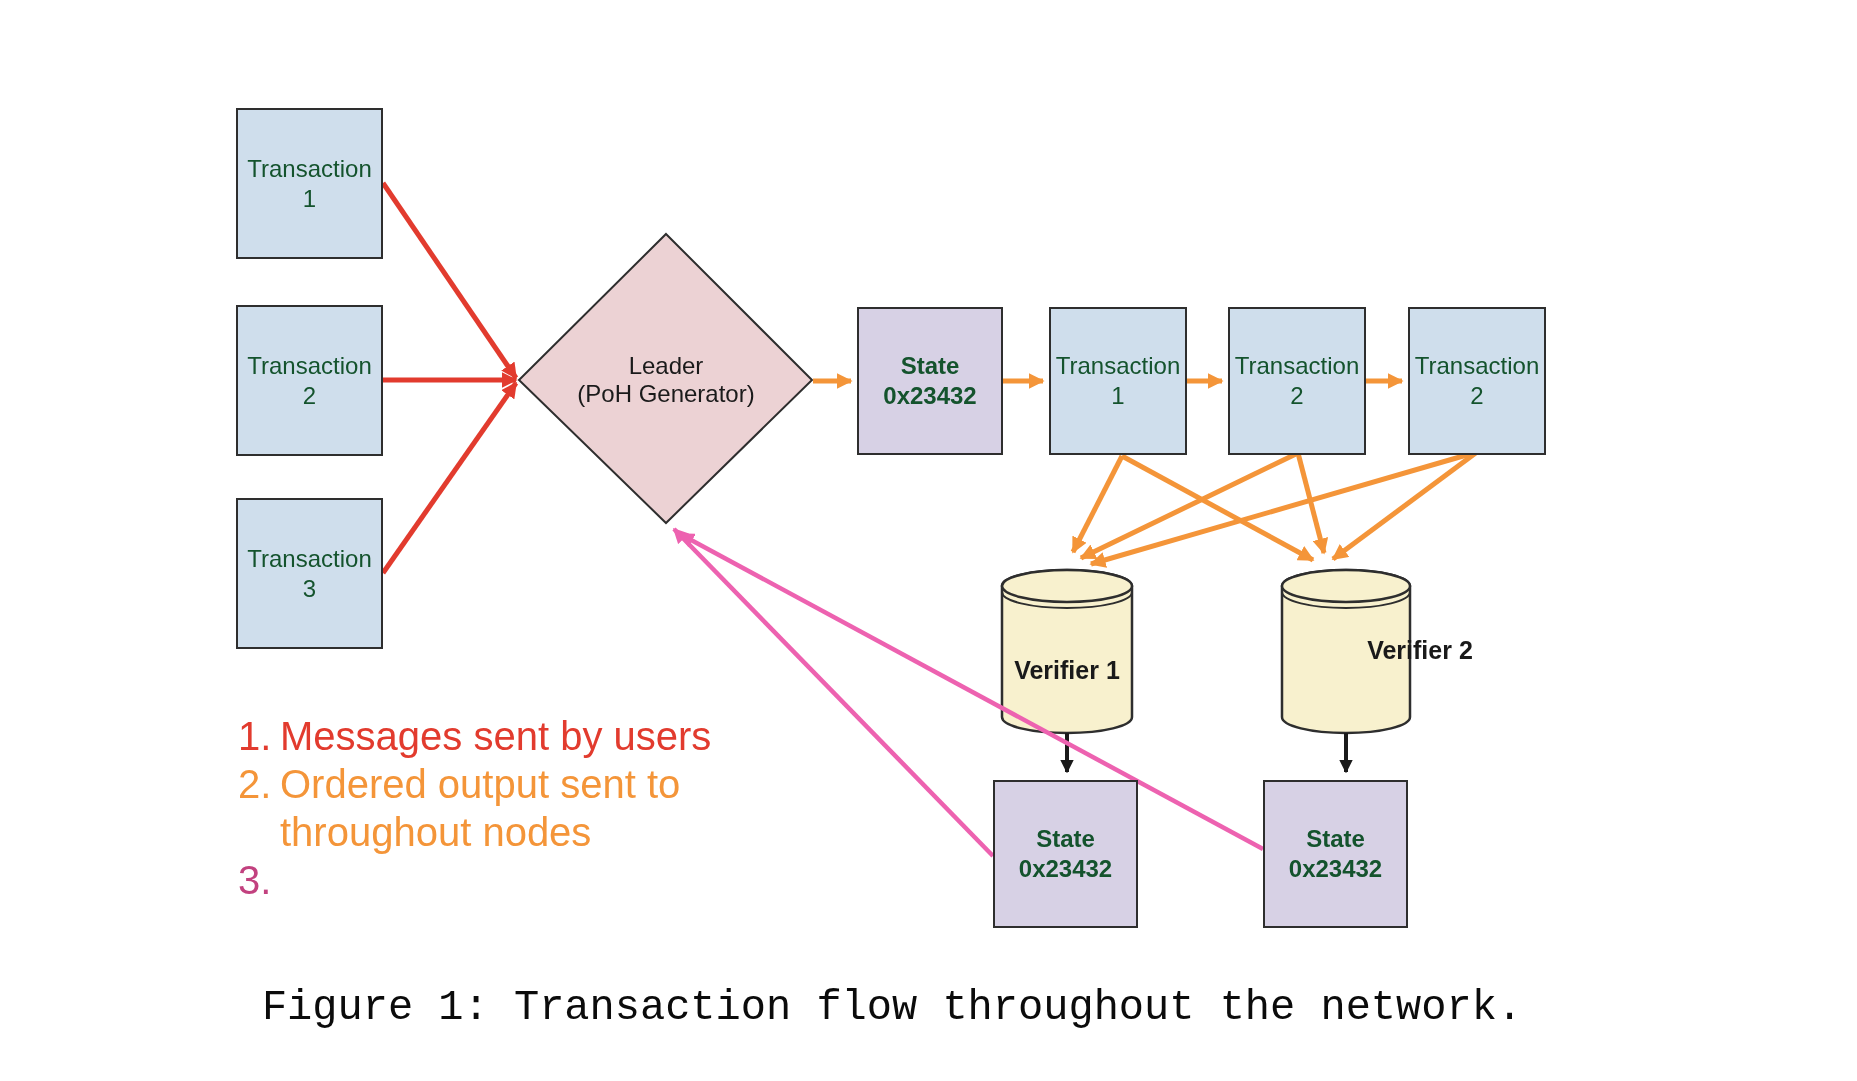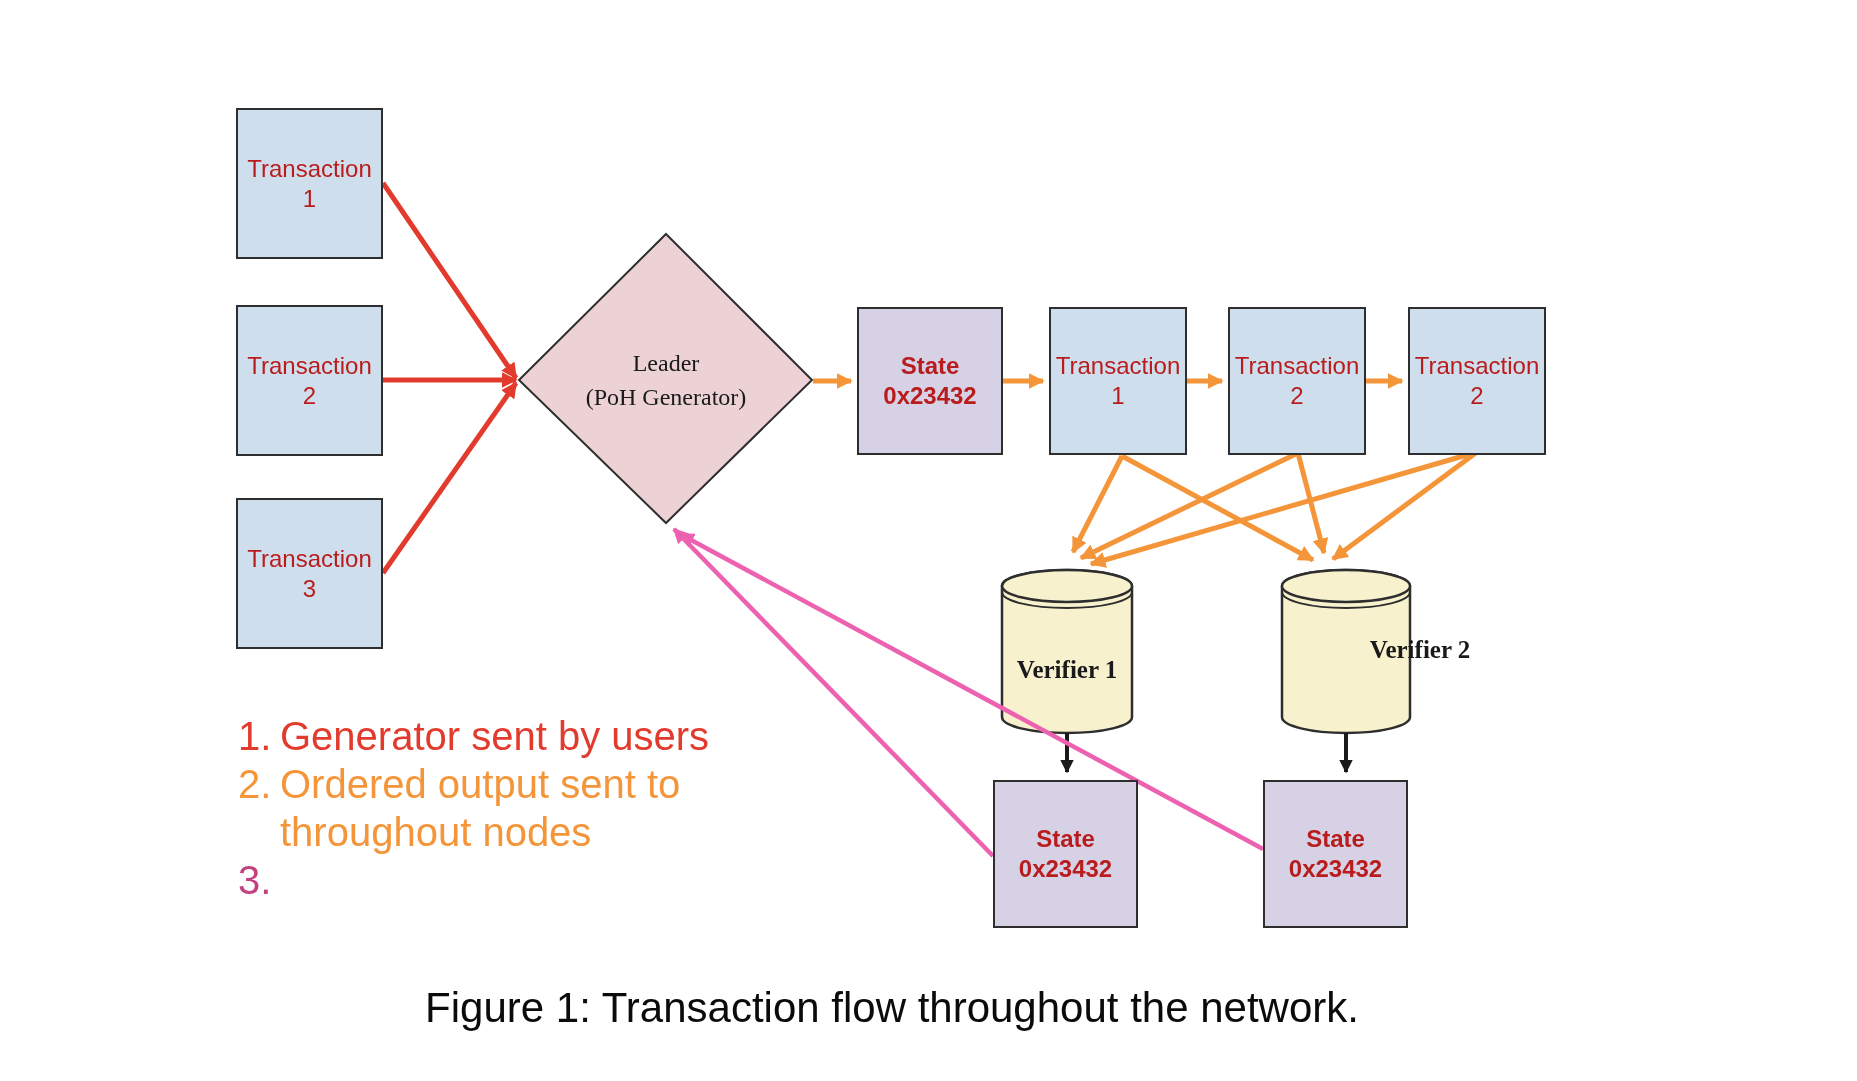--- a/index.html
+++ b/index.html
@@ -13,47 +13,47 @@
   .layer{position:absolute;left:0;top:0;}
   
   .node{
     position:absolute;
     box-sizing:border-box;
     border:2px solid #2e2e2e;
     display:flex;align-items:center;justify-content:center;
     text-align:center;
     white-space:pre-line;
     font-size:24px;line-height:30px;
-    color:#b91c1c;
+    color:#14532d;
   }
   .blue{background:#cfdeec;}
   .purple{background:#d7d1e5;font-weight:bold;}
   .floating-label{
     position:absolute;
     display:flex;align-items:center;justify-content:center;
     text-align:center;white-space:pre-line;
-    font-size:24px;line-height:34px;color:#1a1a1a;font-family:Liberation Serif, serif;
+    font-size:24px;line-height:28px;color:#1a1a1a;
   }
   .bold{font-weight:bold;}
   
   .legend{
     position:absolute;left:238px;top:712px;
     font-size:40px;line-height:48px;
   }
   .legend-row{display:flex;align-items:flex-start;}
   .legend-num{flex:0 0 42px;}
   .legend-text{max-width:480px;}
   .c-red{color:#e23b2e;}
   .c-orange{color:#f49539;}
   .c-magenta{color:#c2417f;}
   
   .caption{
     position:absolute;top:984px;left:0;width:1784px;
     text-align:center;
-    font-family:Liberation Sans, sans-serif;
+    font-family:Liberation Mono, monospace;
     font-size:42px;color:#0b0b0b;
   }
   
   .stroke-red{stroke:#e23b2e;stroke-width:5;fill:none;}
   .stroke-orange{stroke:#f49539;stroke-width:5;fill:none;}
   .stroke-pink{stroke:#ed62b0;stroke-width:4.5;fill:none;}
   .stroke-black{stroke:#1a1a1a;stroke-width:4;fill:none;}
   .shape-diamond{fill:#ecd2d4;stroke:#2e2e2e;stroke-width:2;}
   .shape-cyl{fill:#f8f1ce;stroke:#2e2e2e;stroke-width:2.5;}
   .shape-cyl-line{fill:none;stroke:#2e2e2e;stroke-width:2;}
@@ -143,21 +143,21 @@
   <div class="floating-label bold" style="left:1356px;top:634px;width:128px;height:32px;font-size:25px;">Verifier 2</div>
 
   <div class="node purple" style="left:993px;top:780px;width:145px;height:148px;">State
 0x23432</div>
   <div class="node purple" style="left:1263px;top:780px;width:145px;height:148px;">State
 0x23432</div>
 
   <div class="legend">
     <div class="legend-row c-red">
       <span class="legend-num">1.</span>
-      <span class="legend-text">Generator sent by users</span>
+      <span class="legend-text">Messages sent by users</span>
     </div>
     <div class="legend-row c-orange">
       <span class="legend-num">2.</span>
       <span class="legend-text">Ordered output sent to throughout nodes</span>
     </div>
     <div class="legend-row c-magenta">
       <span class="legend-num">3.</span>
     </div>
   </div>
 

